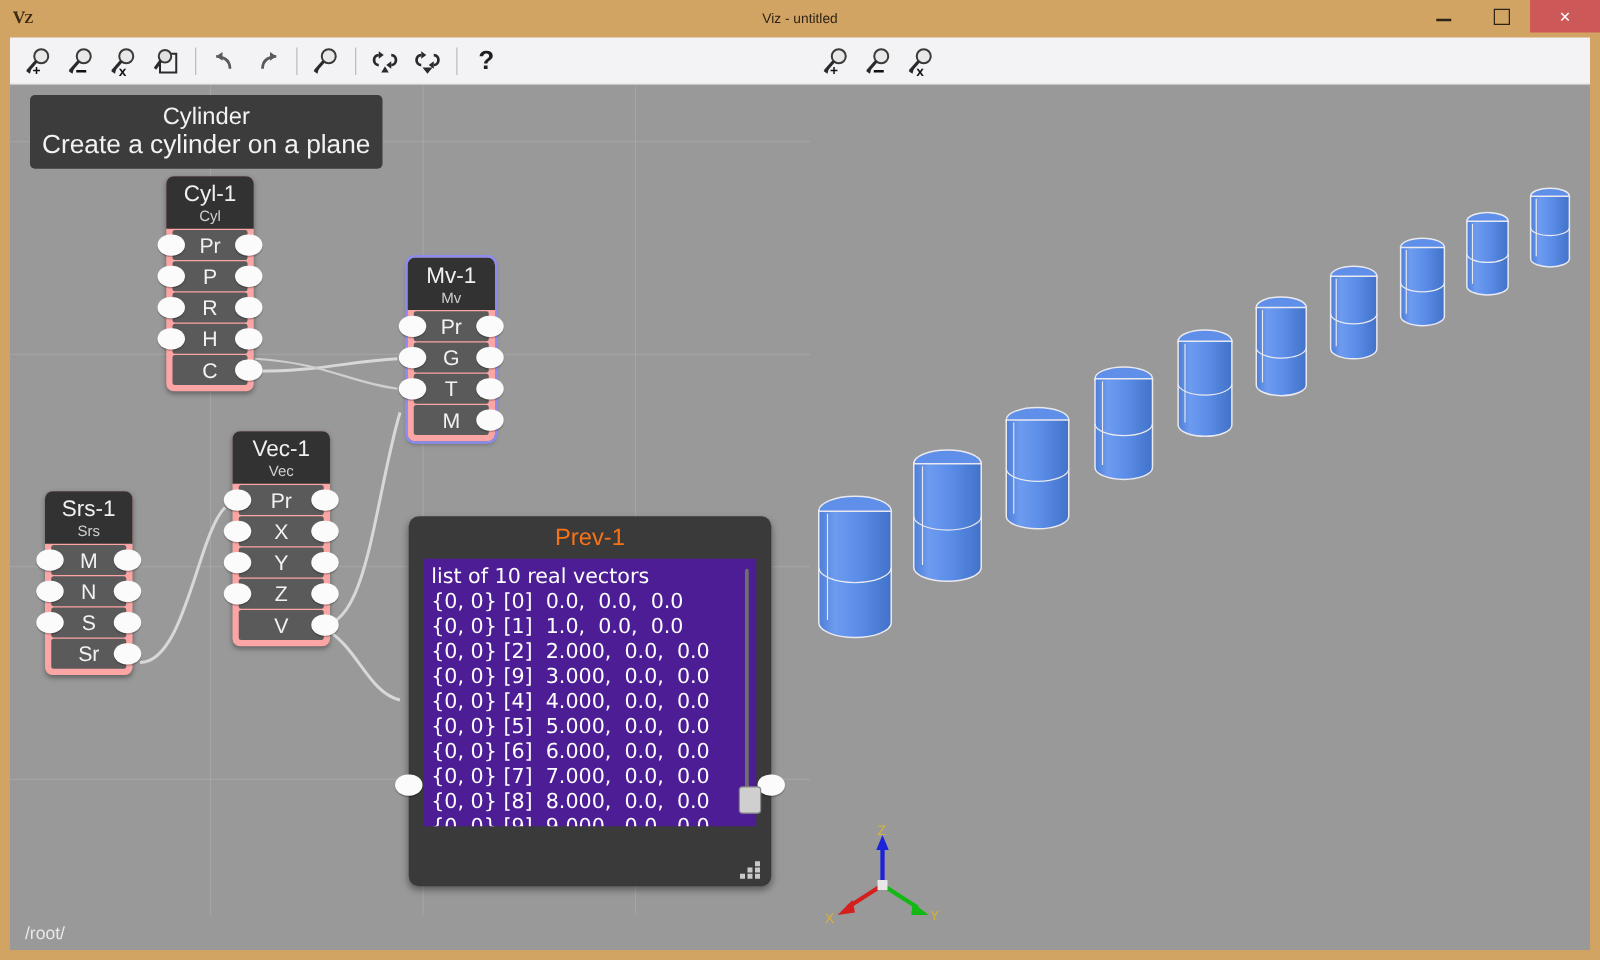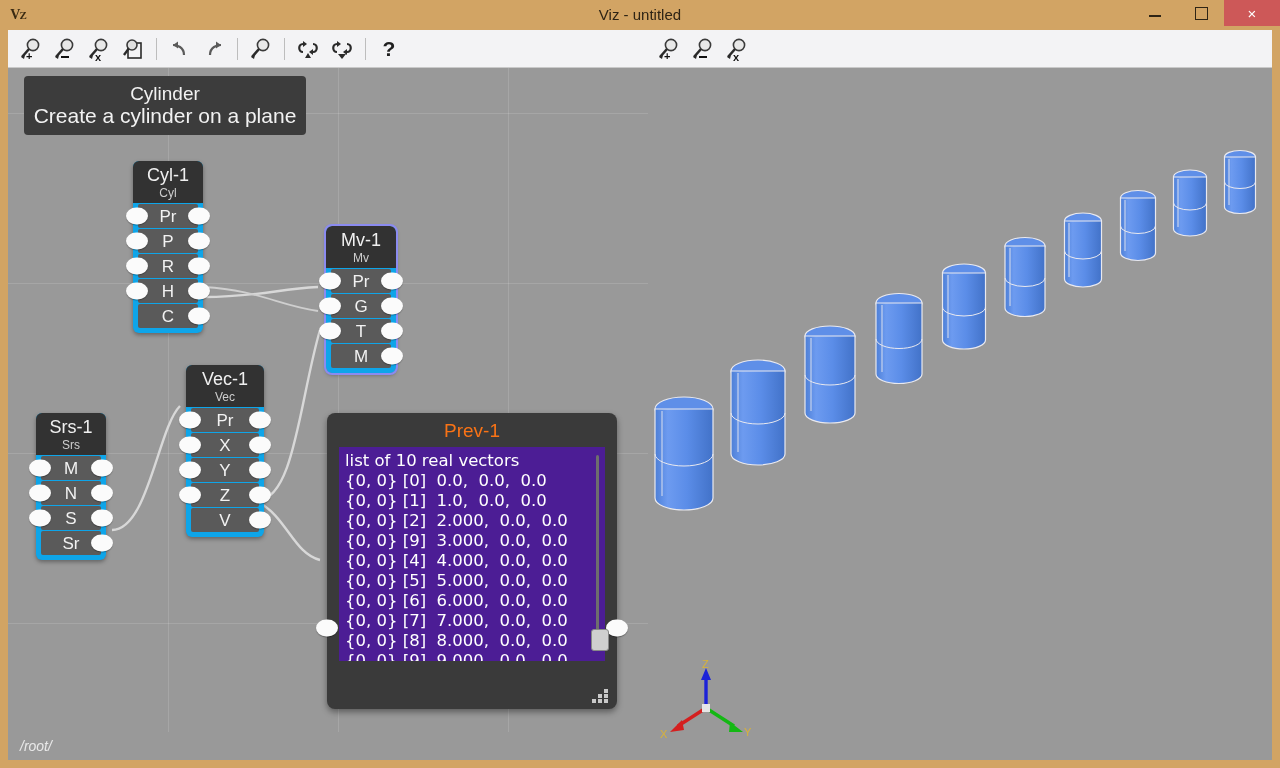--- a/index.html
+++ b/index.html
@@ -12,21 +12,21 @@
        background:#d2a464;box-sizing:border-box;}
 
   
   .titlebar{position:absolute;left:0;top:0;width:1280px;height:30px;
             background:#d2a464;}
   .app-icon{position:absolute;left:6px;top:4px;width:24px;height:22px;
             display:flex;align-items:center;justify-content:center;
             font-family:"Liberation Serif", serif;font-size:14px;
             color:#3a2a12;font-weight:bold;letter-spacing:-1px;}
   .title-text{position:absolute;left:0;top:0;width:1280px;height:16px;
-              line-height:30px;text-align:center;font-size:15px;color:#2e2415;}
+              line-height:30px;text-align:center;font-size:11px;color:#2e2415;}
   .winbtns{position:absolute;right:0;top:0;height:30px;display:flex;align-items:flex-start;}
   .wb{width:46px;height:26px;display:flex;align-items:center;justify-content:center;
       color:#2e2415;font-size:13px;}
   .wb.close{background:#cd5858;color:#fff;width:56px;height:26px;font-size:15px;}
   .wb .dash{display:block;width:12px;height:2px;background:#2e2415;margin-top:6px;}
   .wb .sq{display:block;width:11px;height:11px;border:1.6px solid #2e2415;}
 
   
   .toolbar{position:absolute;top:30px;height:38px;background:#f3f3f5;
            display:flex;align-items:center;box-sizing:border-box;
@@ -48,22 +48,22 @@
         background-position:-10px 45px;}
   .wires{position:absolute;inset:0;}
 
   .tooltip{position:absolute;left:16px;top:8px;width:282px;
            background:#3c3c3c;border-radius:4px;padding:6px 8px 8px;
            text-align:center;color:#f2f2f2;box-sizing:border-box;}
   .tooltip .t1{font-size:19px;line-height:23px;}
   .tooltip .t2{font-size:21px;line-height:22px;}
 
   
-  .node{position:absolute;background:#0ea5e9;border-radius:6px;
-        box-shadow:0 2px 4px rgba(0,0,0,.35);padding:0 0 5px 0;box-sizing:border-box;margin-top:20px;}
+  .node{position:absolute;background:#fca5a5;border-radius:6px;
+        box-shadow:0 2px 4px rgba(0,0,0,.35);padding:0 0 5px 0;box-sizing:border-box;}
   .node.sel{outline:2px solid #8b8bf0;border-radius:6px;}
   .node-head{background:#323232;border-radius:6px 6px 0 0;padding:4px 0 3px;
              text-align:center;}
   .node-title{color:#f0f0f0;font-size:18px;line-height:21px;}
   .node-sub{color:#cfcfcf;font-size:12px;line-height:14px;}
   .port-row{position:relative;height:24px;margin:1px 5px 0;background:#5a5a5a;
             border-radius:2px;display:flex;align-items:center;justify-content:center;}
   .port-row .lbl{color:#f2f2f2;font-size:17px;line-height:17px;}
   .pin{position:absolute;width:22px;height:17px;background:#fbfbfb;border-radius:11px/9px;
        top:50%;transform:translateY(-50%);box-shadow:0 1px 1px rgba(0,0,0,.3);}
@@ -84,21 +84,21 @@
   .grip{position:absolute;right:8px;bottom:6px;width:18px;height:14px;}
   .grip i{position:absolute;width:4px;height:4px;background:#c9c9c9;display:block;}
 
   
   .viewport{position:absolute;left:648px;top:68px;width:624px;height:692px;
             background:#999999;overflow:hidden;}
   .gizmo{position:absolute;left:10px;bottom:14px;width:100px;height:90px;}
 
   .statusbar{position:absolute;left:8px;bottom:8px;width:568px;height:28px;
              background:#999999;color:#e8e8e8;font-size:14px;
-             display:flex;align-items:center;padding-left:12px;box-sizing:border-box;font-style:italic;}
+             display:flex;align-items:center;padding-left:12px;box-sizing:border-box;}
   .vline{position:absolute;left:640px;top:30px;width:8px;height:738px;background:#d2a464;}
   .frame-b{position:absolute;left:0;bottom:0;width:1280px;height:8px;background:#d2a464;}
   .frame-l{position:absolute;left:0;top:30px;width:8px;height:738px;background:#d2a464;}
   .frame-r{position:absolute;right:0;top:30px;width:8px;height:738px;background:#d2a464;}
 </style>
 </head>
 <body>
 
 <div class="app">
 

